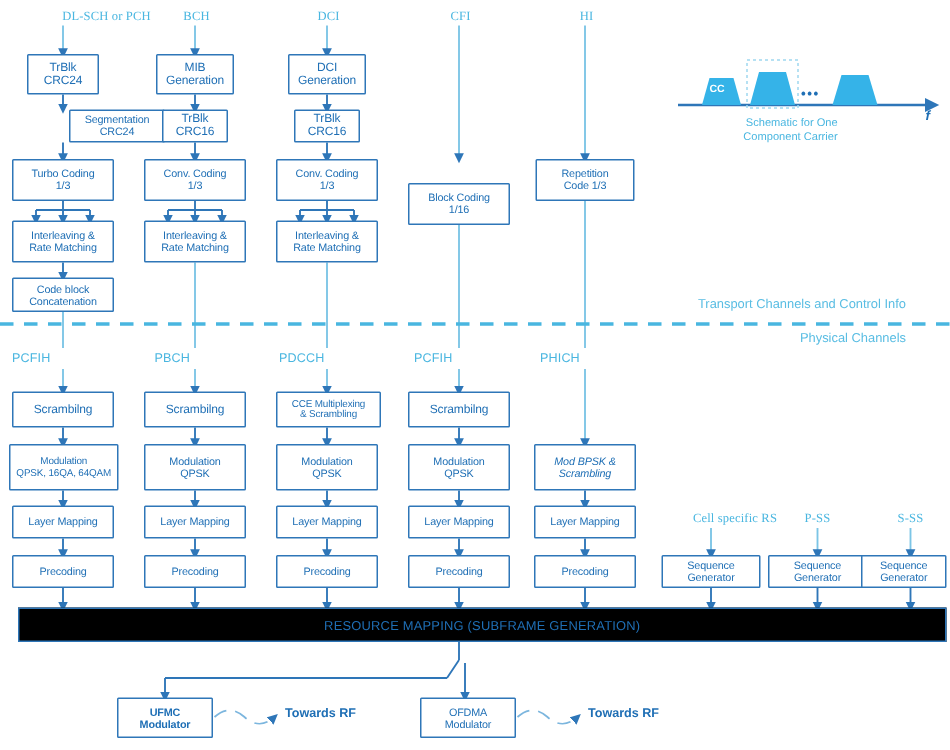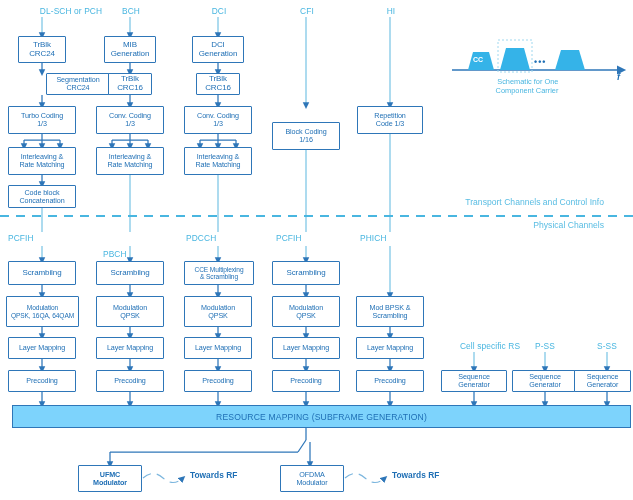--- a/index.html
+++ b/index.html
@@ -34,35 +34,35 @@
   .node.small{font-size:7.2px;}
   .node.tiny{font-size:6.6px;}
 
   .chanlabel{
     position:absolute;
     font-size:8.4px;
     color:#49b6e0;
     white-space:nowrap;
     letter-spacing:0.1px;
   }
-  .chanlabel.ctr{transform:translateX(-50%);}
+  .chanlabel.ctr{transform:translateX(-50%);font-family:Liberation Serif, serif;}
 
   .divlabel{
     position:absolute;
     font-size:8.6px;
     color:#59bde3;
     white-space:nowrap;
     transform:translateX(-100%);
   }
 
   .rmbar{
     position:absolute;
     box-sizing:border-box;
     border:1.3px solid #2e76b8;
-    background:#7dd3fc;
+    background:#000000;
     display:flex;align-items:center;justify-content:center;
     font-size:8.6px;
     color:#1f6fb5;
     letter-spacing:0.15px;
   }
 
   .rflabel{
     position:absolute;
     font-size:8.4px;
     color:#1f6fb5;
@@ -246,21 +246,21 @@
   <div class="node small" style="left:272px;top:106px;width:68px;height:28px;margin-top:16px;">Block Coding
 1/16</div>
 
   <div class="node small" style="left:357px;top:106px;width:66px;height:28px;">Repetition
 Code 1/3</div>
 
   <div class="divlabel" style="left:604px;top:197px;">Transport Channels and Control Info</div>
   <div class="divlabel" style="left:604px;top:220px;">Physical Channels</div>
 
   <div class="chanlabel" style="left:8px;top:233px;">PCFIH</div>
-  <div class="chanlabel" style="left:103px;top:233px;margin-top:16px;">PBCH</div>
+  <div class="chanlabel" style="left:103px;top:233px;">PBCH</div>
   <div class="chanlabel" style="left:186px;top:233px;">PDCCH</div>
   <div class="chanlabel" style="left:276px;top:233px;">PCFIH</div>
   <div class="chanlabel" style="left:360px;top:233px;">PHICH</div>
 
   <div class="node" style="left:8px;top:261px;width:68px;height:24px;">Scrambilng</div>
   <div class="node tiny" style="left:6px;top:296px;width:73px;height:31px;">Modulation
 QPSK, 16QA, 64QAM</div>
   <div class="node small" style="left:8px;top:337px;width:68px;height:22px;">Layer Mapping</div>
   <div class="node small" style="left:8px;top:370px;width:68px;height:22px;">Precoding</div>
 
@@ -276,21 +276,21 @@
 QPSK</div>
   <div class="node small" style="left:184px;top:337px;width:68px;height:22px;">Layer Mapping</div>
   <div class="node small" style="left:184px;top:370px;width:68px;height:22px;">Precoding</div>
 
   <div class="node" style="left:272px;top:261px;width:68px;height:24px;">Scrambilng</div>
   <div class="node small" style="left:272px;top:296px;width:68px;height:31px;">Modulation
 QPSK</div>
   <div class="node small" style="left:272px;top:337px;width:68px;height:22px;">Layer Mapping</div>
   <div class="node small" style="left:272px;top:370px;width:68px;height:22px;">Precoding</div>
 
-  <div class="node small" style="left:356px;top:296px;width:68px;height:31px;">Mod BPSK &amp;
+  <div class="node small" style="left:356px;top:296px;width:68px;height:31px;font-style:italic;">Mod BPSK &amp;
 Scrambling</div>
   <div class="node small" style="left:356px;top:337px;width:68px;height:22px;">Layer Mapping</div>
   <div class="node small" style="left:356px;top:370px;width:68px;height:22px;">Precoding</div>
 
   <div class="chanlabel ctr" style="left:490px;top:341px;">Cell specific RS</div>
   <div class="chanlabel ctr" style="left:545px;top:341px;">P-SS</div>
   <div class="chanlabel ctr" style="left:607px;top:341px;">S-SS</div>
 
   <div class="node small" style="left:441px;top:370px;width:66px;height:22px;">Sequence
 Generator</div>

